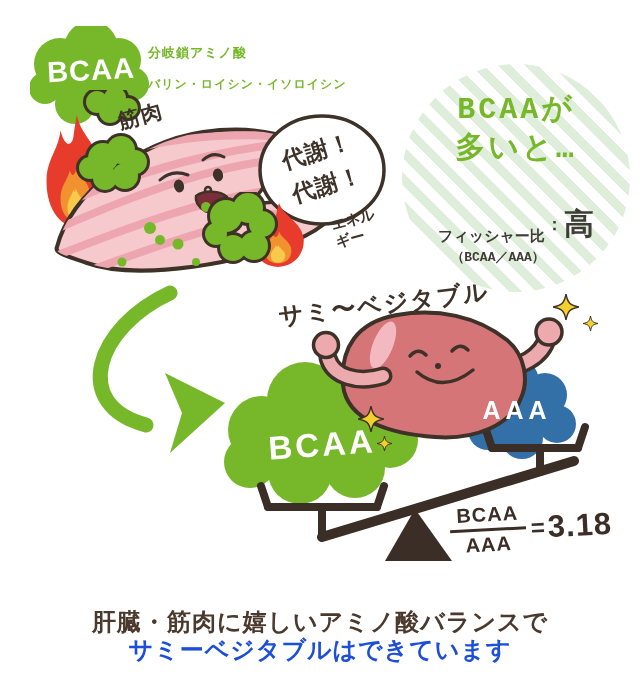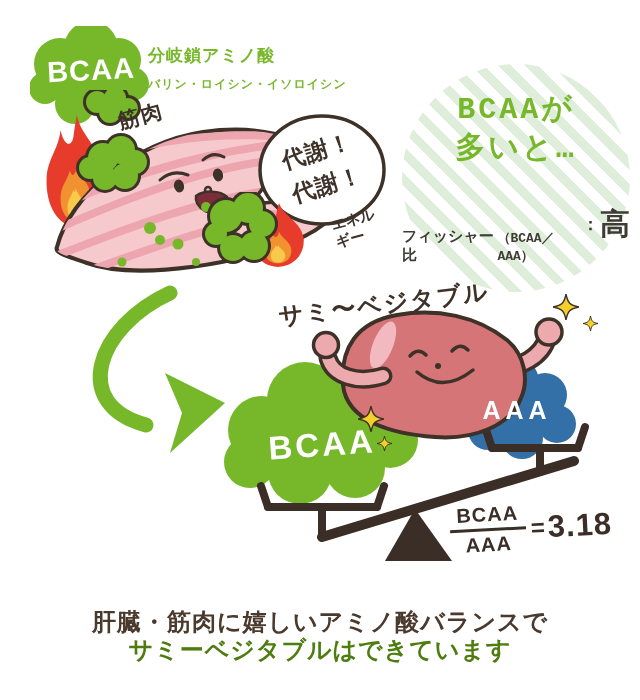--- a/index.html
+++ b/index.html
@@ -3,37 +3,37 @@
 <meta charset="utf-8">
 <style>
   html,body{margin:0;padding:0;background:#fff;}
   #canvas{position:relative;width:640px;height:700px;background:#ffffff;overflow:hidden;
           font-family:"Liberation Sans","DejaVu Sans",sans-serif;}
   .abs{position:absolute;}
 
   
   .badge-label{left:46px;top:54px;width:90px;text-align:center;font-size:29px;font-weight:bold;
                color:#fff;letter-spacing:1px;transform:rotate(-3deg);}
-  .hdr1{left:148px;top:44px;font-size:17px;font-weight:bold;color:#76b82a;letter-spacing:1px;}
+  .hdr1{left:148px;top:44px;font-size:13px;font-weight:bold;color:#76b82a;letter-spacing:1px;}
   .hdr2{left:148px;top:76px;font-size:12px;font-weight:bold;color:#76b82a;letter-spacing:1px;}
 
   .muscle-label{left:118px;top:102px;font-size:21px;font-weight:bold;color:#3d3128;
                 transform:rotate(-15deg);letter-spacing:2px;}
   .speech-text{left:276px;top:133px;width:92px;text-align:center;font-size:23px;font-weight:bold;
                color:#3d3128;line-height:1.5;transform:rotate(-17deg);letter-spacing:1px;}
   .energy-text{left:333px;top:210px;font-size:14.5px;font-weight:bold;color:#3d3128;
                line-height:1.25;transform:rotate(-15deg);}
 
   
   .fischer-circle{left:402px;top:64px;width:228px;height:228px;border-radius:50%;
     background:repeating-linear-gradient(45deg,#dfeeda 0px,#dfeeda 9px,#ffffff 9px,#ffffff 19px);
     display:flex;flex-direction:column;align-items:center;justify-content:center;font-family:Liberation Mono, monospace;}
   .fc-line{color:#76b82a;font-size:30px;font-weight:bold;letter-spacing:3px;line-height:1.3;}
   .fc-row{display:flex;align-items:center;margin-top:14px;color:#3f3b35;}
-  .fc-col{display:flex;flex-direction:row;align-items:flex-end;margin-top:44px;}
+  .fc-col{display:flex;flex-direction:column;align-items:flex-end;margin-top:44px;}
   .fc-label{font-size:15px;font-weight:bold;}
   .fc-sub{font-size:13px;font-weight:bold;margin-top:2px;}
   .fc-colon{font-size:17px;font-weight:bold;margin:0 1px;}
   .fc-value{font-size:30px;font-weight:bold;}
 
   .product-name{left:278px;top:288px;font-size:24px;font-weight:bold;color:#3d3128;
                 transform:rotate(-7deg);letter-spacing:2px;}
 
   .bcaa-cloud-label{left:266px;top:426px;width:112px;text-align:center;font-size:33px;font-weight:bold;
                     color:#fff;letter-spacing:3px;transform:rotate(-4deg);}
@@ -44,21 +44,21 @@
   .frac{display:flex;flex-direction:column;align-items:center;}
   .frac-num{font-size:20px;font-weight:bold;letter-spacing:1px;padding:0 7px 2px 7px;
             border-bottom:3.5px solid #3a2e26;}
   .frac-den{font-size:20px;font-weight:bold;letter-spacing:1px;padding-top:2px;}
   .f-eq{font-size:24px;font-weight:bold;margin:0 3px 0 5px;}
   .f-val{font-size:31px;font-weight:bold;letter-spacing:1px;}
 
   .cap1{left:0;top:606px;width:640px;text-align:center;font-size:24px;font-weight:bold;
         color:#4a392c;letter-spacing:1px;}
   .cap2{left:0;top:634px;width:640px;text-align:center;font-size:24px;font-weight:bold;
-        color:#4d7c0f;letter-spacing:1px;}
+        color:#1d4ed8;letter-spacing:1px;}
 </style>
 </head>
 <body>
 
 <div id="canvas">
 
   <svg class="abs" style="left:30px;top:26px;" width="120" height="102" viewBox="0 0 120 102">
     <g fill="#76b82a">
       <circle cx="30" cy="38" r="26"></circle>
         <circle cx="61" cy="22" r="27"></circle>

